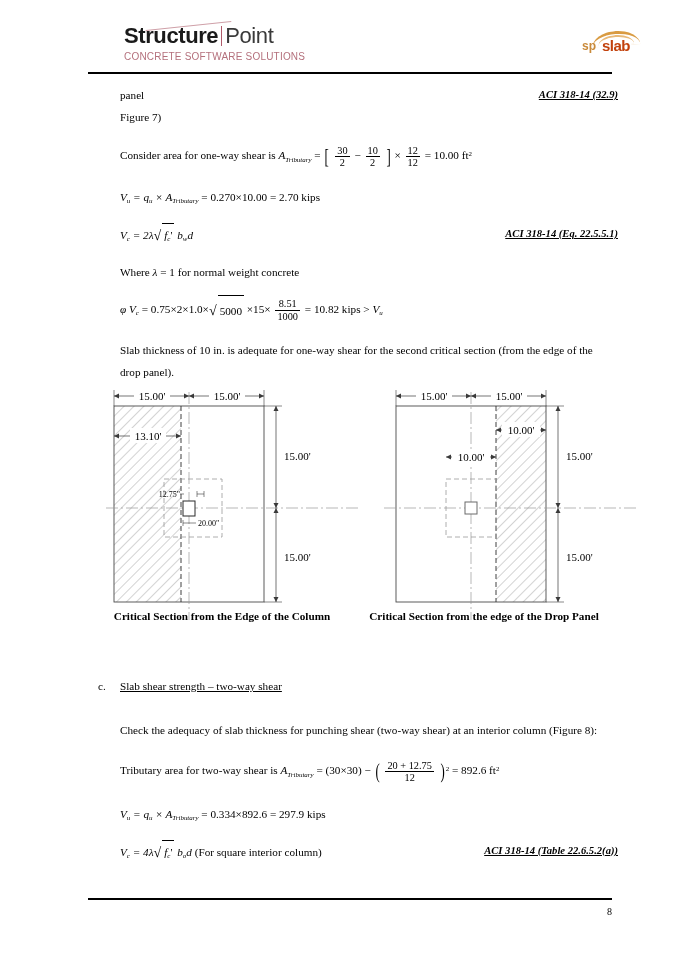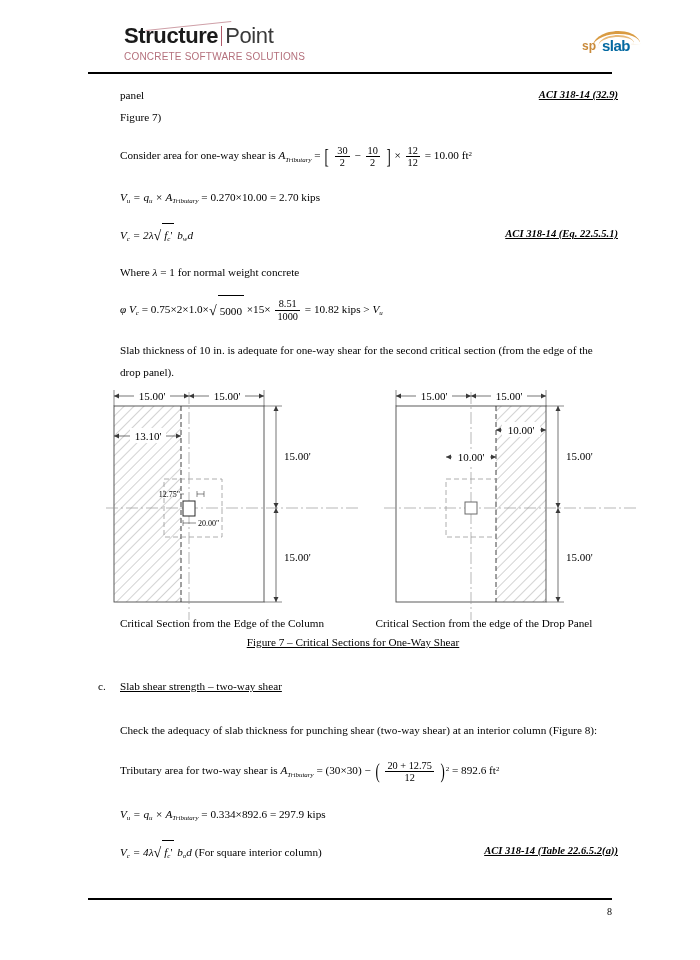--- a/index.html
+++ b/index.html
@@ -86,21 +86,21 @@
     top: 9px;
     font-size: 12px;
     color: #c98a3a;
     font-weight: bold;
   }
   .sp-logo .slab {
     position: absolute;
     left: 20px;
     top: 7px;
     font-size: 15px;
-    color: #0369a1;
+    color: #c2410c;
     font-weight: bold;
     letter-spacing: -0.5px;
     text-align: center;
   }
   .sp-logo .arc {
     position: absolute;
     left: 10px;
     top: 1px;
     width: 48px;
     height: 12px;
@@ -230,23 +230,24 @@
 
   .caption-row {
     position: absolute;
     left: 88px;
     top: 610px;
     width: 530px;
     font-size: 11.2px;
   }
   .cap {
     position: absolute;
-    top: 7px;
+    top: 0;
     text-align: center;
     white-space: nowrap;
+    font-weight: bold;
   }
   .cap-left { left: 0px; width: 268px; }
   .cap-right { left: 262px; width: 268px; }
   .fig-caption {
     position: absolute;
     left: 88px;
     top: 636px;
     width: 530px;
     text-align: center;
     font-size: 11.2px;
@@ -501,23 +502,20 @@
         <text x="182" y="76" font-family="Liberation Serif, serif" font-size="11" fill="#000">15.00'</text>
         <text x="182" y="177" font-family="Liberation Serif, serif" font-size="11" fill="#000">15.00'</text>
       </svg>
     </div>
   </div>
 
   <div class="caption-row">
     <div class="cap cap-left">Critical Section from the Edge of the Column</div>
     <div class="cap cap-right">Critical Section from the edge of the Drop Panel</div>
   </div>
-  <div class="fig-caption">
-    <span>Figure 7 – Critical Sections for One-Way Shear</span>
-  </div>
 
   <div class="sec-c">
 
     <div class="bullet-row">
       <span class="bullet-letter">c.</span>
       <span class="ul">Slab shear strength – two-way shear</span>
     </div>
 
     <div class="blank"></div>
 

